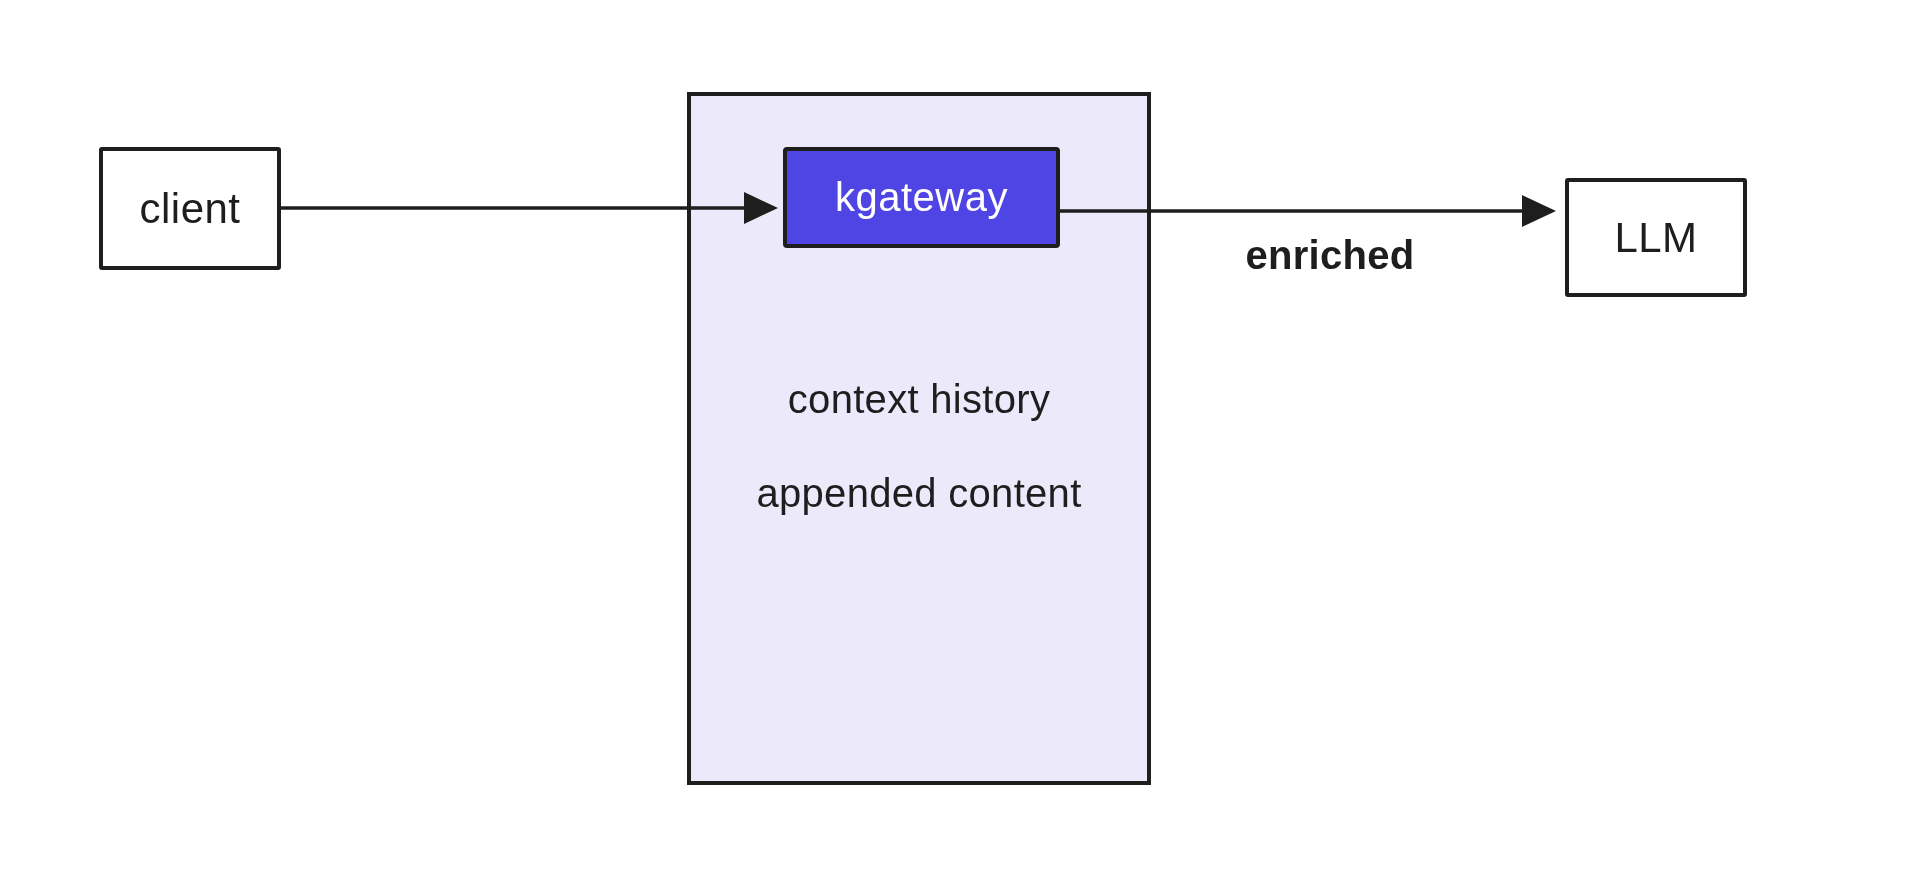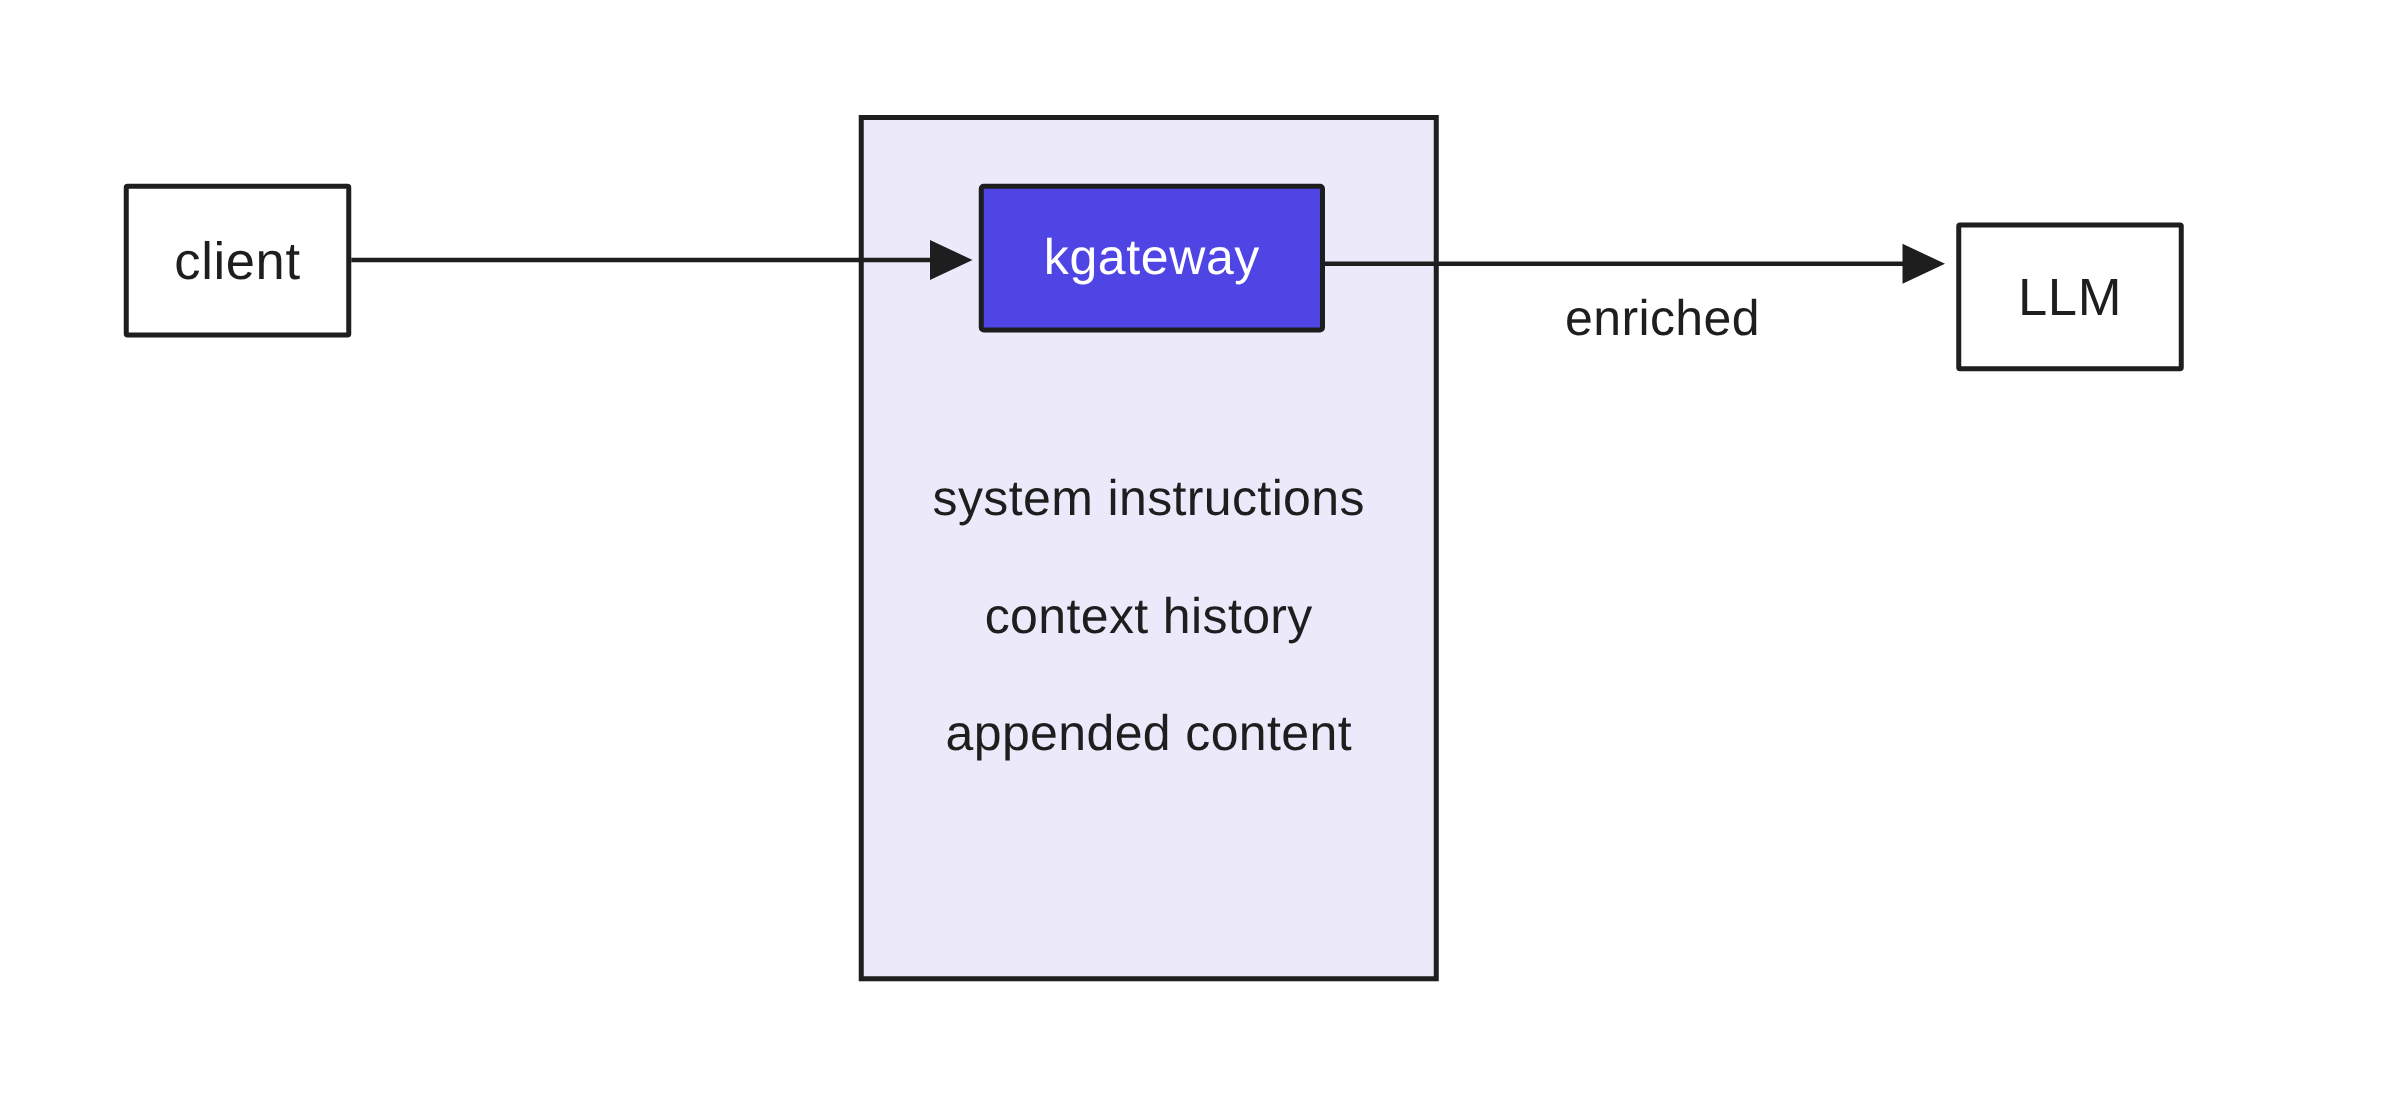--- a/index.html
+++ b/index.html
@@ -37,21 +37,21 @@
   }
   .node-client { left: 99px;  top: 147px; width: 182px; height: 123px; }
   .node-llm    { left: 1565px; top: 148px; width: 182px; height: 119px; margin-top: 30px; }
   .gateway-container {
     position: absolute;
     left: 687px; top: 92px; width: 464px; height: 693px;
     background: var(--container-fill);
     border: 4px solid var(--stroke);
   }
   .node-gateway {
-    left: 783px; top: 147px; width: 277px; height: 119px;
+    left: 783px; top: 147px; width: 277px; height: 101px;
     background: var(--gateway-fill);
     color: var(--gateway-text);
     border-radius: 4px;
     font-size: 40px;
   }
   .enrich-list {
     position: absolute;
     left: 687px; top: 352px; width: 464px;
     display: flex;
     flex-direction: column;
@@ -71,21 +71,21 @@
     width: 1924px; height: 888px;
     pointer-events: none;
   }
   .arrow-line { stroke: var(--stroke); stroke-width: 3.5; }
   .arrow-head { fill: var(--stroke); }
   .arrow-label {
     position: absolute;
     left: 1155px; top: 224px; width: 350px;
     text-align: center;
     font-size: 40px;
-    font-weight: 400;
+    font-weight: 700;
     line-height: 62px;
     letter-spacing: 0.3px;
   }
 </style>
 </head>
 <body>
 
 <div class="canvas">
 
   <div class="gateway-container"></div>
@@ -107,21 +107,20 @@
 
   <div class="node node-gateway">
     <span>kgateway</span>
   </div>
 
   <div class="node node-llm">
     <span>LLM</span>
   </div>
 
   <div class="enrich-list">
-    <div class="enrich-item">system instructions</div>
     <div class="enrich-item">context history</div>
     <div class="enrich-item">appended content</div>
   </div>
 
   <div class="arrow-label">
     <div>enriched</div>
   </div>
 
 </div>
 

